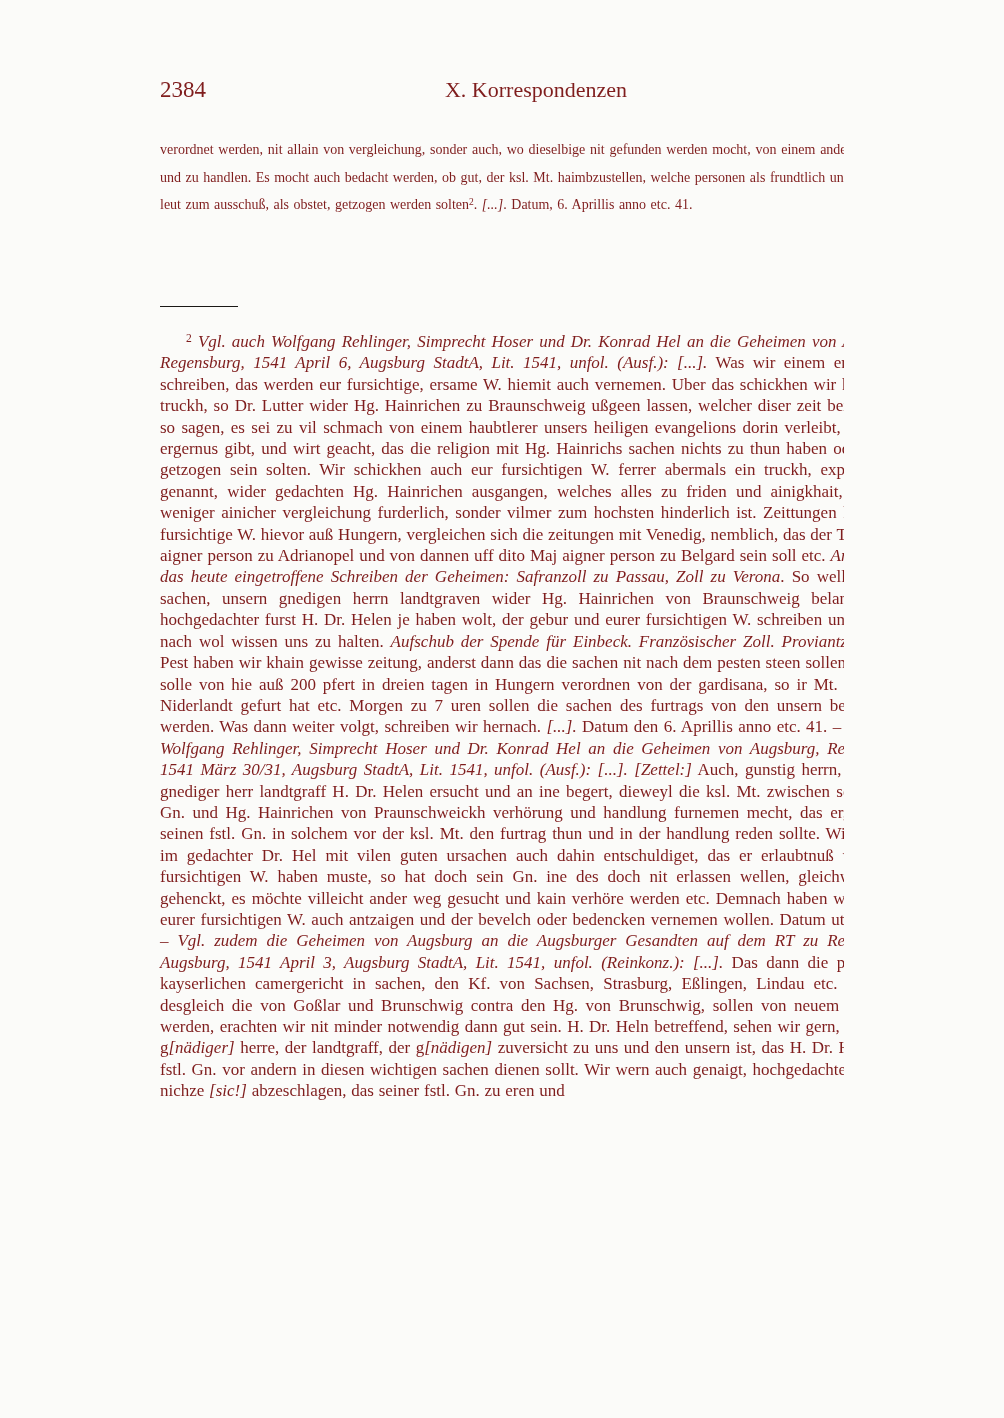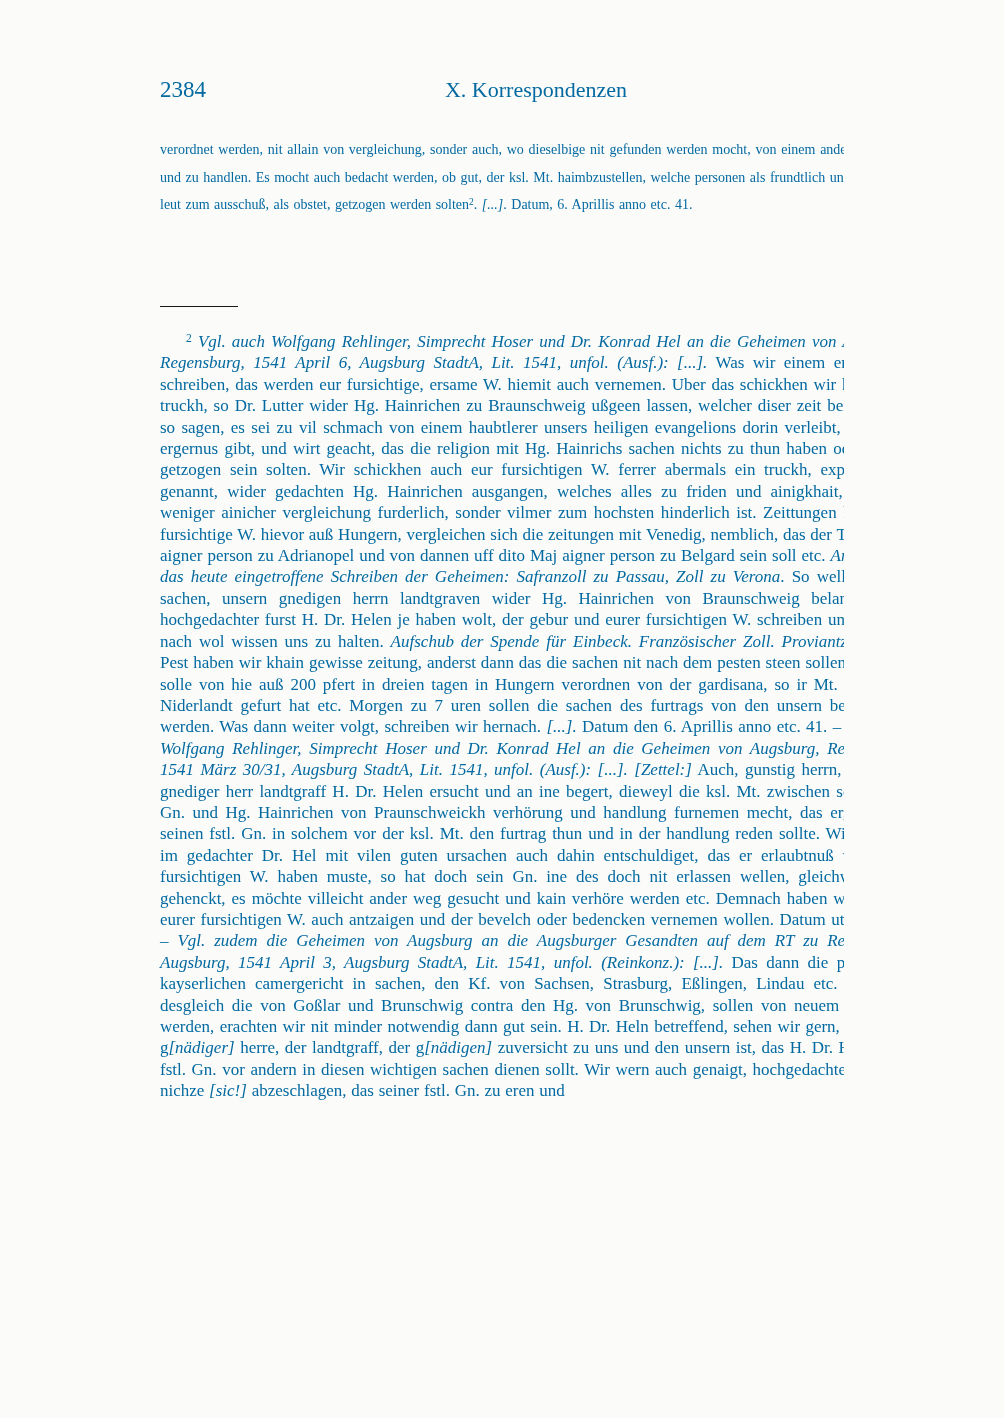--- a/index.html
+++ b/index.html
@@ -5,21 +5,21 @@
   html, body {
     margin: 0;
     padding: 0;
     background: #fbfbf9;
   }
   .page {
     position: relative;
     width: 844px;
     height: 1418px;
     background: #fbfbf9;
-    color: #0369a1;
+    color: #7f1d1d;
     font-family: "Liberation Serif", "DejaVu Serif", serif;
     overflow: hidden;
   }
   .column {
     position: absolute;
     left: 160px;
     width: 752px;
   }
   .page-header {
     top: 76px;

